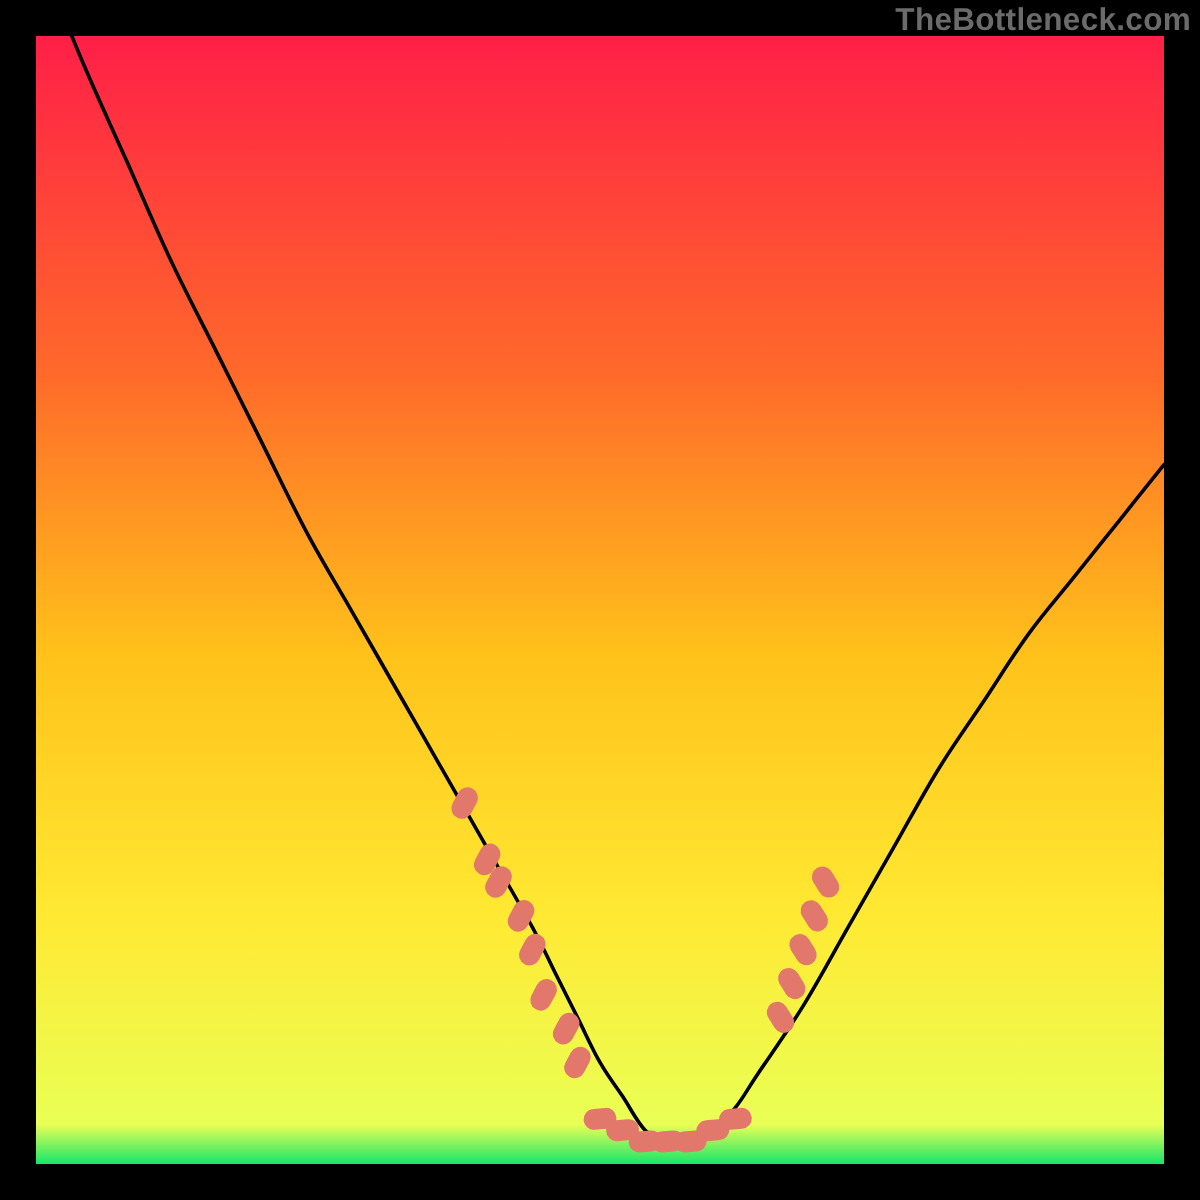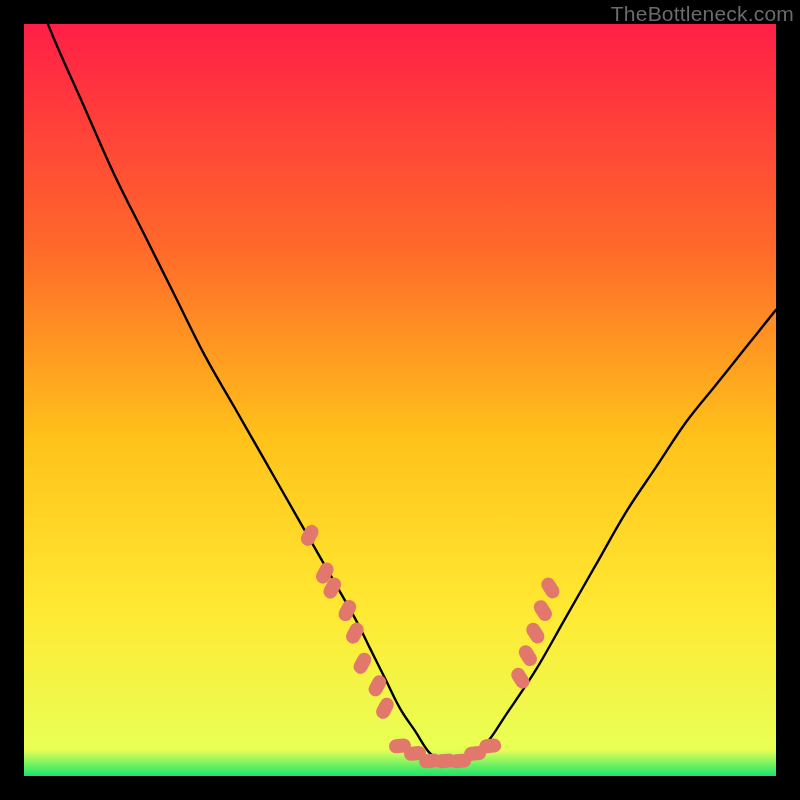--- a/index.html
+++ b/index.html
@@ -25,21 +25,21 @@
     top: 0;
     width: 752px;
     height: 752px;
   }
   .watermark {
     position: absolute;
     top: 2px;
     right: 6px;
     color: #6b6b6b;
     font-size: 21px;
-    font-weight: 400;
+    font-weight: 700;
     letter-spacing: 0.2px;
     user-select: none;
   }
   svg { display: block; }
 </style>
 </head>
 <body>
 
 <div class="frame">
   <svg class="plot" viewBox="0 0 752 752" preserveAspectRatio="none">

